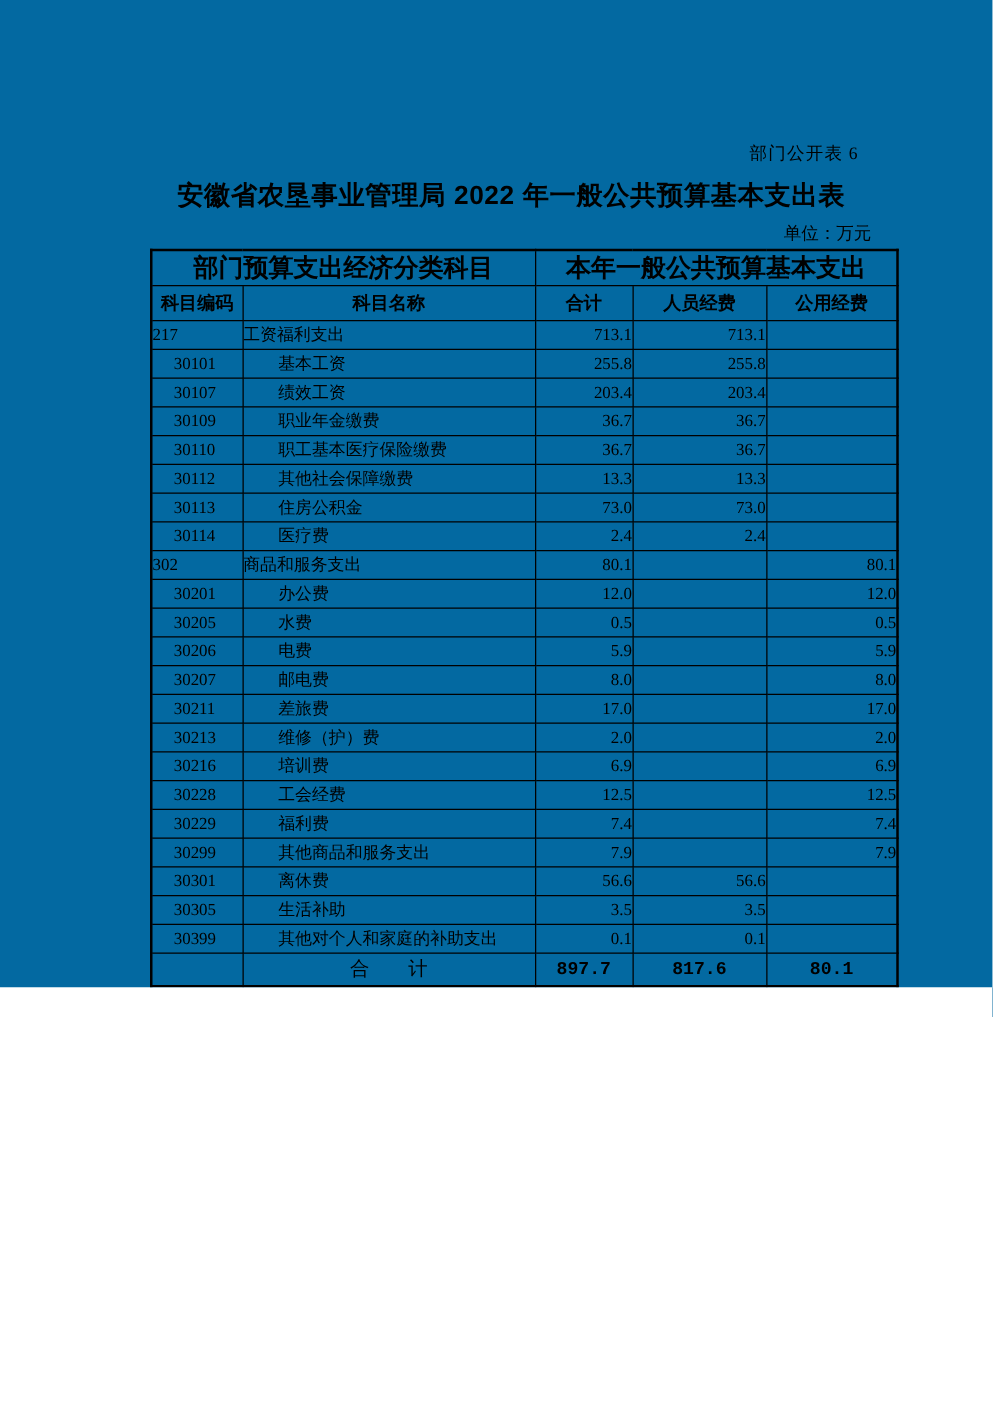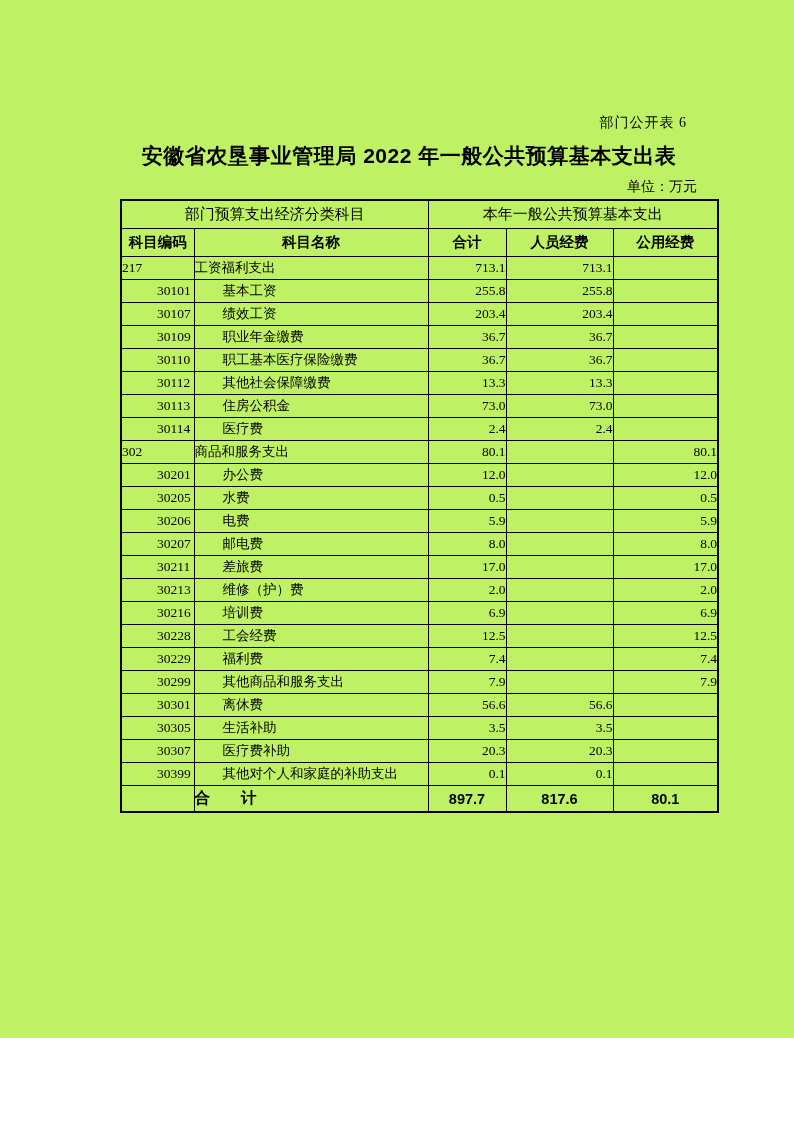--- a/index.html
+++ b/index.html
@@ -1,17 +1,17 @@
 <!DOCTYPE html>
 <html><head>
 <meta charset="utf-8">
 <style>
   html, body { margin:0; padding:0; background:#ffffff; }
   .page {
-    position:relative; width:794px; height:1038px; background:#bef264;
+    position:relative; width:794px; height:790px; background:#0369a1;
     font-family:"Liberation Serif", serif; color:#000; overflow:hidden;
   }
   .corner-label {
     position:absolute; top:114px; right:107px;
     font-size:14px; letter-spacing:1px;
   }
   .doc-title {
     position:absolute; top:142px; left:0; width:100%;
     text-align:center; font-size:21px; font-weight:bold;
     font-family:"Liberation Sans", sans-serif; letter-spacing:0.5px;margin-left:12px;
@@ -22,42 +22,42 @@
   table.budget-table {
     position:absolute; top:199px; left:120px; width:597px;
     border-collapse:collapse; table-layout:fixed;
     border:2px solid #000;
   }
   .budget-table th, .budget-table td {
     border:1px solid #000; padding:0 0;
     white-space:nowrap; overflow:hidden; vertical-align:middle;
   }
   .group-th {
-    height:27px; font-weight:normal; font-size:15px;
+    height:27px; font-weight:bold; font-size:20px;
     font-family:"Liberation Sans", sans-serif;
   }
   .col-th {
     height:27px; text-align:center; font-weight:bold; font-size:14.5px;
     font-family:"Liberation Sans", sans-serif;
     margin-top:25px;
   }
   tbody td { height:22px; font-size:13.5px; }
   .code-cell { padding-left:7px; }
-  .code-cell.sub { padding-left:35px; }
+  .code-cell.sub { padding-left:17px; }
   .name-cell { padding-left:10px; }
   .name-cell.sub { padding-left:28px;margin-left:23px; }
   .num-cell { text-align:right; padding-right:4px; }
   tfoot td { height:25px; }
   .total-label {
-    text-align:left; font-weight:bold; font-size:15.5px;
+    text-align:center; font-weight:normal; font-size:15.5px;
     font-family:"Liberation Sans", sans-serif;
   }
   .total-num {
     text-align:center; font-weight:bold; font-size:14.5px;
-    font-family:Liberation Sans, sans-serif;
+    font-family:Liberation Mono, monospace;
   }
   .page-number {
     position:absolute; top:1050px; left:652px; font-size:17px;
     font-family:"Liberation Sans", sans-serif;
   }
 </style>
 </head>
 <body>
 
 <div class="page">
@@ -231,27 +231,20 @@
           <td class="num-cell"></td>
         </tr>
         <tr>
           <td class="code-cell sub">30305</td>
           <td class="name-cell sub">生活补助</td>
           <td class="num-cell">3.5</td>
           <td class="num-cell">3.5</td>
           <td class="num-cell"></td>
         </tr>
         <tr>
-          <td class="code-cell sub">30307</td>
-          <td class="name-cell sub">医疗费补助</td>
-          <td class="num-cell">20.3</td>
-          <td class="num-cell">20.3</td>
-          <td class="num-cell"></td>
-        </tr>
-        <tr>
           <td class="code-cell sub">30399</td>
           <td class="name-cell sub">其他对个人和家庭的补助支出</td>
           <td class="num-cell">0.1</td>
           <td class="num-cell">0.1</td>
           <td class="num-cell"></td>
         </tr>
       </tbody>
     <tfoot>
       <tr>
         <td class="code-cell"></td>

